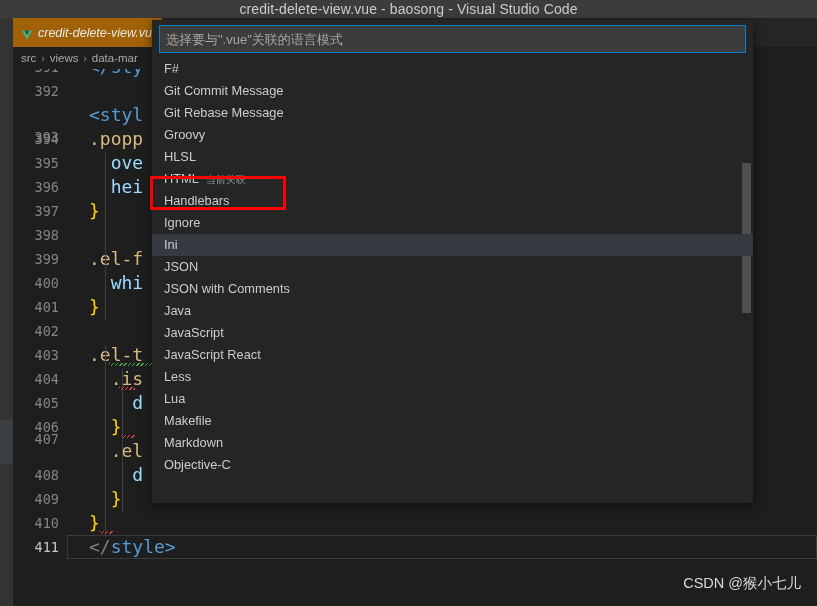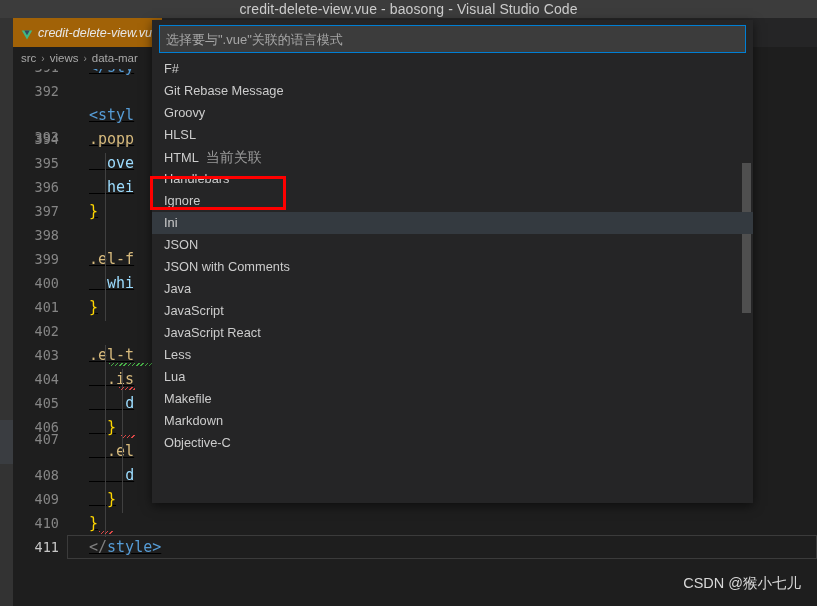--- a/index.html
+++ b/index.html
@@ -81,21 +81,21 @@
     text-align: right; line-height: 24px; height: 24px;
   }
   .lnum.active { color: #c6c6c6; }
 
   .codearea {
     position: absolute; left: 54px; top: 0; width: 750px; height: 495px;
   }
   .cline {
     position: absolute; left: 0; height: 24px; line-height: 24px;
     font-family: "DejaVu Sans Mono", monospace;
-    font-size: 15px; white-space: pre; text-decoration: underline;
+    font-size: 18px; white-space: pre;
   }
   .cur-line-box {
     position: absolute; left: 0; height: 24px;
     border: 1px solid #3b3b3b; width: 750px;
   }
   
   .t-tag   { color: #569cd6; }
   .t-punc  { color: #808080; }
   .t-sel   { color: #d7ba7d; }
   .t-dot   { color: #d7ba7d; }
@@ -150,21 +150,21 @@
     overflow: hidden;
   }
   .qp-row {
     position: relative;
     height: 22px; line-height: 22px;
     padding-left: 12px;
     font-size: 12.8px; color: #cccccc;
     white-space: nowrap;
   }
   .qp-row.focused { background: #343a40; }
-  .qp-desc { color: #9a9a9a; margin-left: 7px; font-size: 14px; text-align: right; }
+  .qp-desc { color: #9a9a9a; margin-left: 7px; font-size: 10px; text-align: right; }
 
   .qp-scroll-thumb {
     position: absolute; right: 2px; top: 105px;
     width: 9px; height: 150px;
     background: #4f4f4f;
   }
 
   
   .annot-rect {
     position: absolute; left: 150px; top: 176px;
@@ -279,20 +279,21 @@
 
   <div class="bottomband"></div>
 
   <div class="quickpick">
     <div class="qp-inputwrap">
       <input class="qp-input" type="text" placeholder="选择要与&quot;.vue&quot;关联的语言模式" style="">
     </div>
     <div class="qp-list" id="qplist">
       <div class="qp-scroll-thumb"></div>
     <div class="qp-row"><span>F#</span></div>
+        <div class="qp-row"><span>Git Commit Message</span></div>
         <div class="qp-row"><span>Git Rebase Message</span></div>
         <div class="qp-row"><span>Groovy</span></div>
         <div class="qp-row"><span>HLSL</span></div>
         <div class="qp-row"><span>HTML</span><span class="qp-desc">当前关联</span></div>
         <div class="qp-row"><span>Handlebars</span></div>
         <div class="qp-row"><span>Ignore</span></div>
         <div class="qp-row focused"><span>Ini</span></div>
         <div class="qp-row"><span>JSON</span></div>
         <div class="qp-row"><span>JSON with Comments</span></div>
         <div class="qp-row"><span>Java</span></div>

